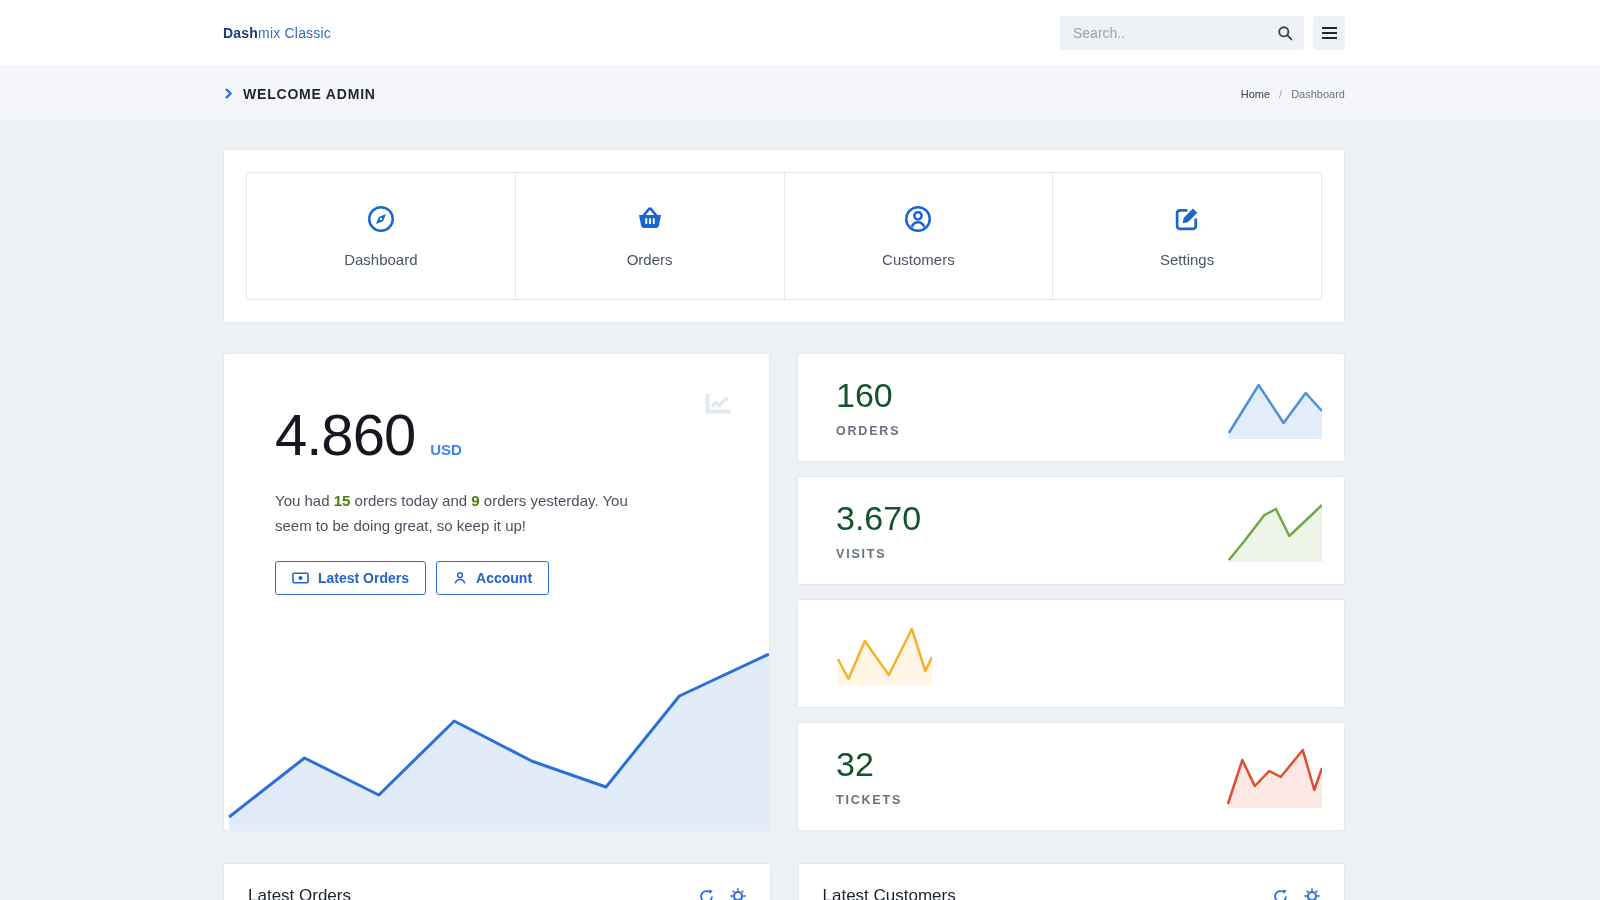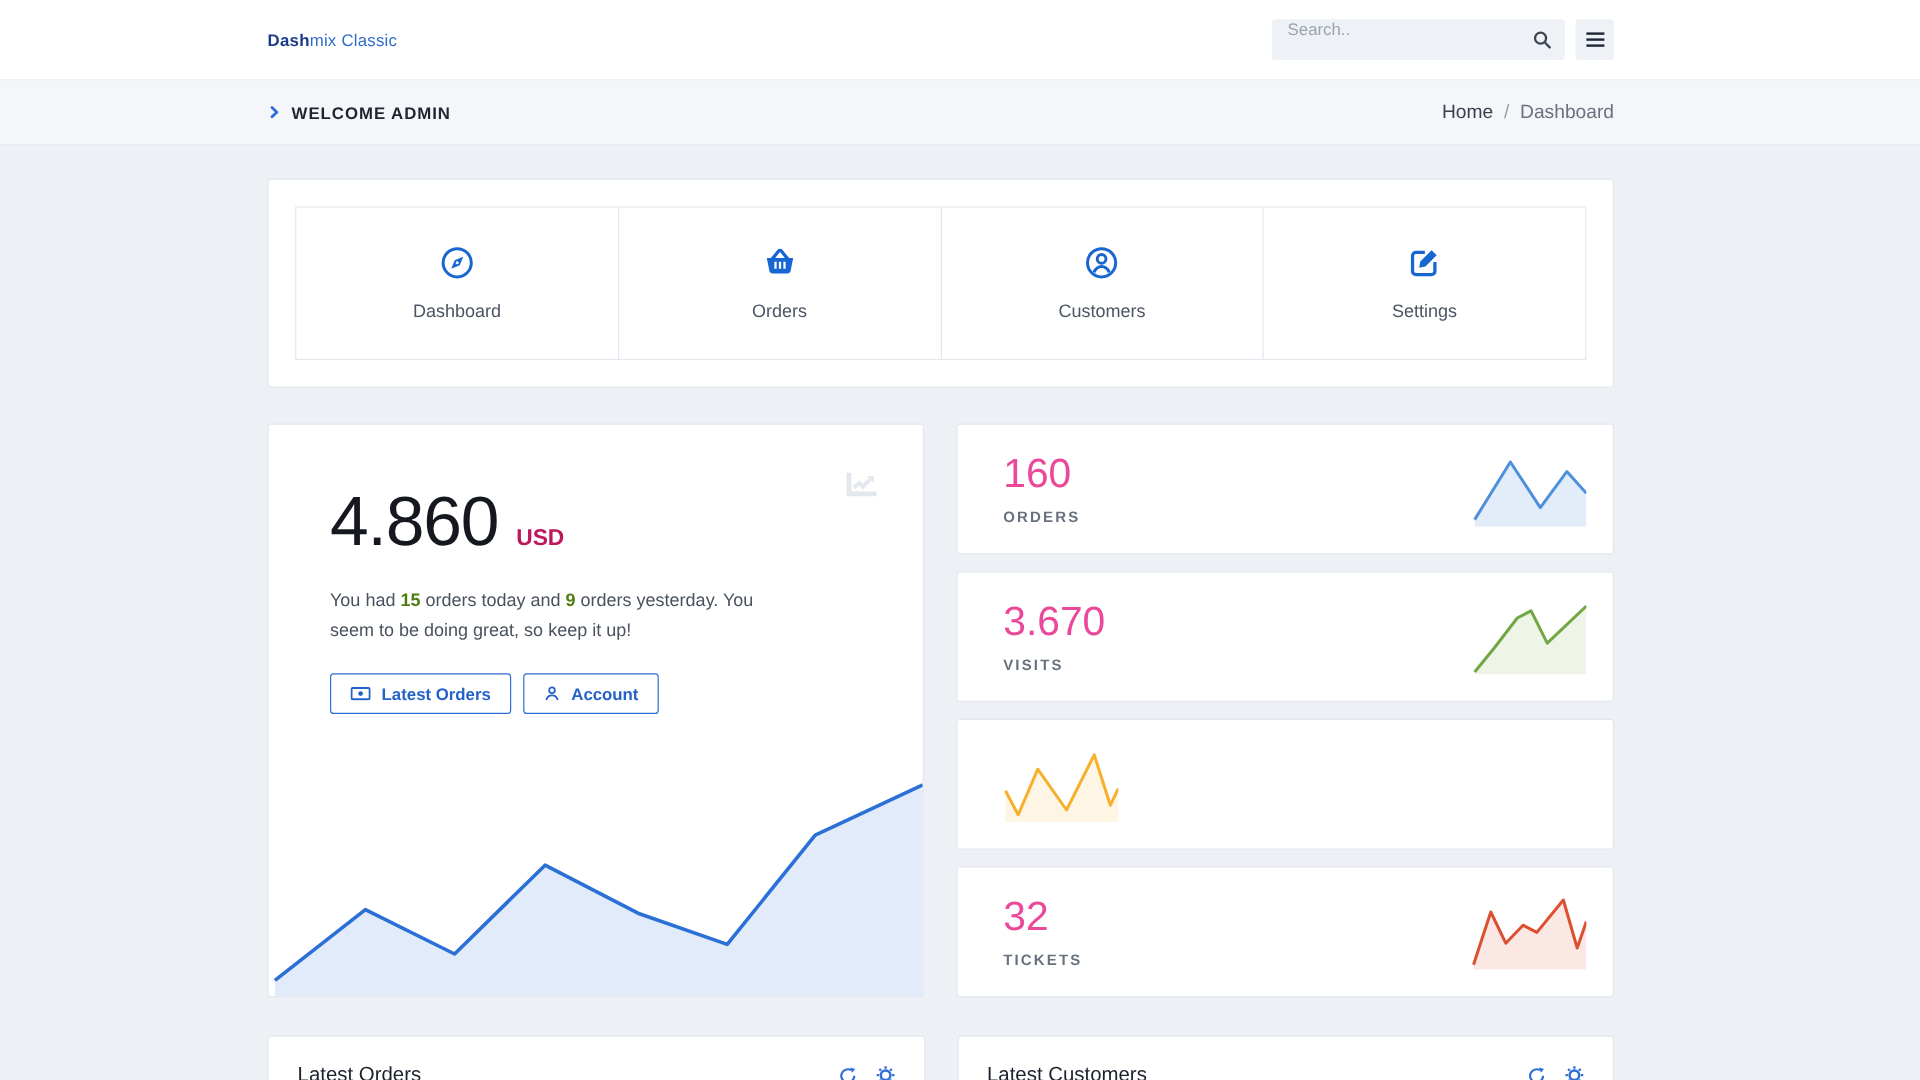--- a/index.html
+++ b/index.html
@@ -12,33 +12,33 @@
   }
   .container { width:1122px; margin-left:223px; }
 
   
   .top-header { background:#ffffff; height:67px; border-bottom:1px solid #eceff3; }
   .header-inner { display:flex; align-items:center; justify-content:space-between; height:100%; }
   .logo { font-size:14px; text-decoration:none; letter-spacing:.2px; cursor:pointer; }
   .logo-bold { font-weight:700; color:#1b3a8a; }
   .logo-rest { font-weight:400; color:#2e6ccb; }
   .header-right { display:flex; align-items:center; gap:9px; }
-  .search-box { display:flex; align-items:flex-start; background:#eef1f5; border-radius:3px; width:244px; height:34px; }
+  .search-box { display:flex; align-items:center; background:#eef1f5; border-radius:3px; width:244px; height:34px; }
   .search-box input { flex:1; min-width:0; border:none; background:transparent; outline:none; padding:0 0 0 13px; font-size:14px; color:#3a414d; font-family:"Liberation Sans",sans-serif; }
   .search-box input::placeholder { color:#9aa3b0; }
   .search-btn { width:38px; height:34px; border:none; background:transparent; color:#3e4654; display:flex; align-items:center; justify-content:center; cursor:pointer; padding:0; }
   .menu-btn { width:32px; height:34px; background:#eef1f5; border:none; border-radius:3px; display:flex; flex-direction:column; align-items:center; justify-content:center; gap:3px; cursor:pointer; }
   .menu-btn i { display:block; width:15px; height:2px; background:#1f2634; }
 
   
   .hero { background:#f5f6f9; height:54px; border-bottom:1px solid #e8ebf0; }
   .hero-inner { display:flex; justify-content:space-between; height:100%; }
   .hero-left { display:flex; align-items:center; gap:9px; }
   .hero-title { font-size:14px; font-weight:700; letter-spacing:.8px; color:#1f2430; }
-  .breadcrumb { display:flex; align-items:center; gap:9px; font-size:16px; }
+  .breadcrumb { display:flex; align-items:center; gap:9px; font-size:11px; }
   .breadcrumb a { color:#39414e; text-decoration:none; cursor:pointer; }
   .breadcrumb .sep { color:#98a1ac; }
   .breadcrumb .current { color:#6a7280; }
 
   
   .content { padding-top:28px; }
   .card { background:#fff; border:1px solid #e4e8ee; border-radius:3px; }
 
   
   .tiles-card { padding:22px; margin-bottom:30px; }
@@ -50,33 +50,33 @@
   .tile-icon { color:#1766d2; height:30px; display:flex; align-items:center; }
   .tile-label { font-size:15px; color:#4b5563; }
 
   
   .grid-2 { display:flex; gap:27px; }
   .earnings-card { width:547px; height:478px; position:relative; overflow:hidden; }
   .earnings-body { padding:36px 38px 0;margin-left:13px; }
   .chartline-icon { position:absolute; top:38px; right:36px; color:#e3e7ee; }
   .amount-row { margin-top:16px; display:flex; align-items:baseline; gap:15px; }
   .amount { font-size:58px; font-weight:400; letter-spacing:-1px; color:#15191f; line-height:1; }
-  .currency { font-size:19px; font-weight:700; color:#be185d; }
+  .currency { font-size:15px; font-weight:700; color:#3b82f6; }
   .message { margin:24px 0 0; font-size:15px; line-height:1.68; color:#49525f; max-width:366px; }
   .message strong { color:#4d7c0f; }
   .btn-row { margin-top:23px; display:flex; gap:10px; }
   .btn { display:inline-flex; align-items:center; gap:9px; height:34px; padding:0 16px;
          border:1px solid #2e6ed6; border-radius:3px; background:#fff;
          color:#2563c9; font-size:14px; font-weight:700; text-decoration:none; cursor:pointer; }
   .big-chart { position:absolute; left:0; bottom:0; width:100%; height:195px; display:block; }
 
   .stats-col { width:548px; display:flex; flex-direction:column; gap:14px; }
   .stat-card { flex:1; display:flex; align-items:center; justify-content:space-between;
                padding:0 22px 0 38px; text-decoration:none; cursor:pointer; }
-  .stat-value { font-size:34px; font-weight:400; color:#ec4899; line-height:1.1; }
+  .stat-value { font-size:34px; font-weight:400; color:#14532d; line-height:1.1; }
   .stat-label { margin-top:9px; font-size:12.5px; font-weight:700; letter-spacing:1.8px; color:#68727f; }
   .spark { width:96px; height:62px; display:block; }
 
   
   .bottom-row { margin-top:32px; }
   .table-card { flex:1; height:200px; }
   .card-header { display:flex; align-items:center; justify-content:space-between; padding:22px 24px; }
   .card-title { margin:0; font-size:17px; font-weight:500; color:#1c222c; }
   .header-actions { display:flex; align-items:center; gap:16px; }
   .icon-btn { background:none; border:none; padding:0; color:#2e6ed6; cursor:pointer; display:flex; }

